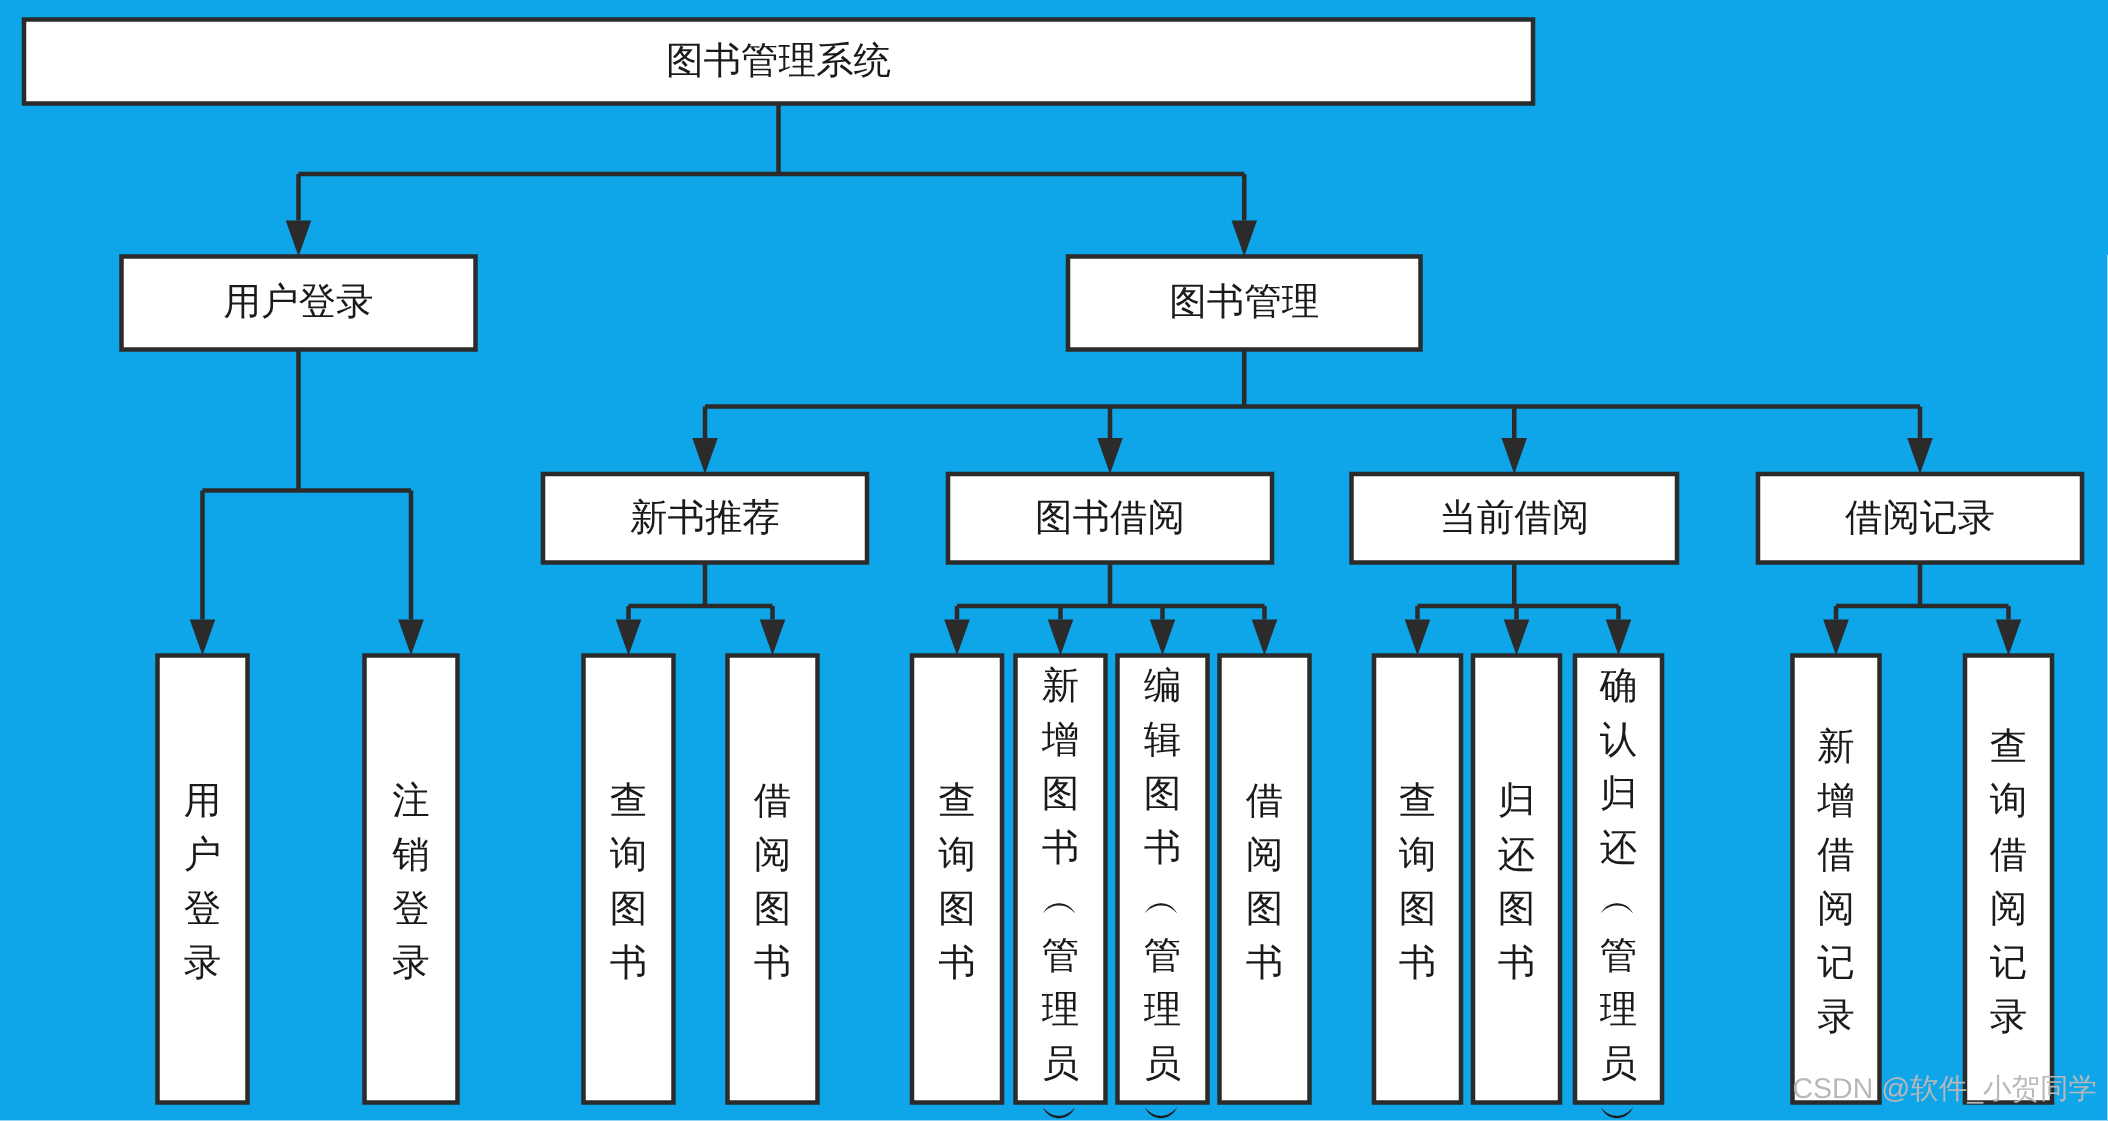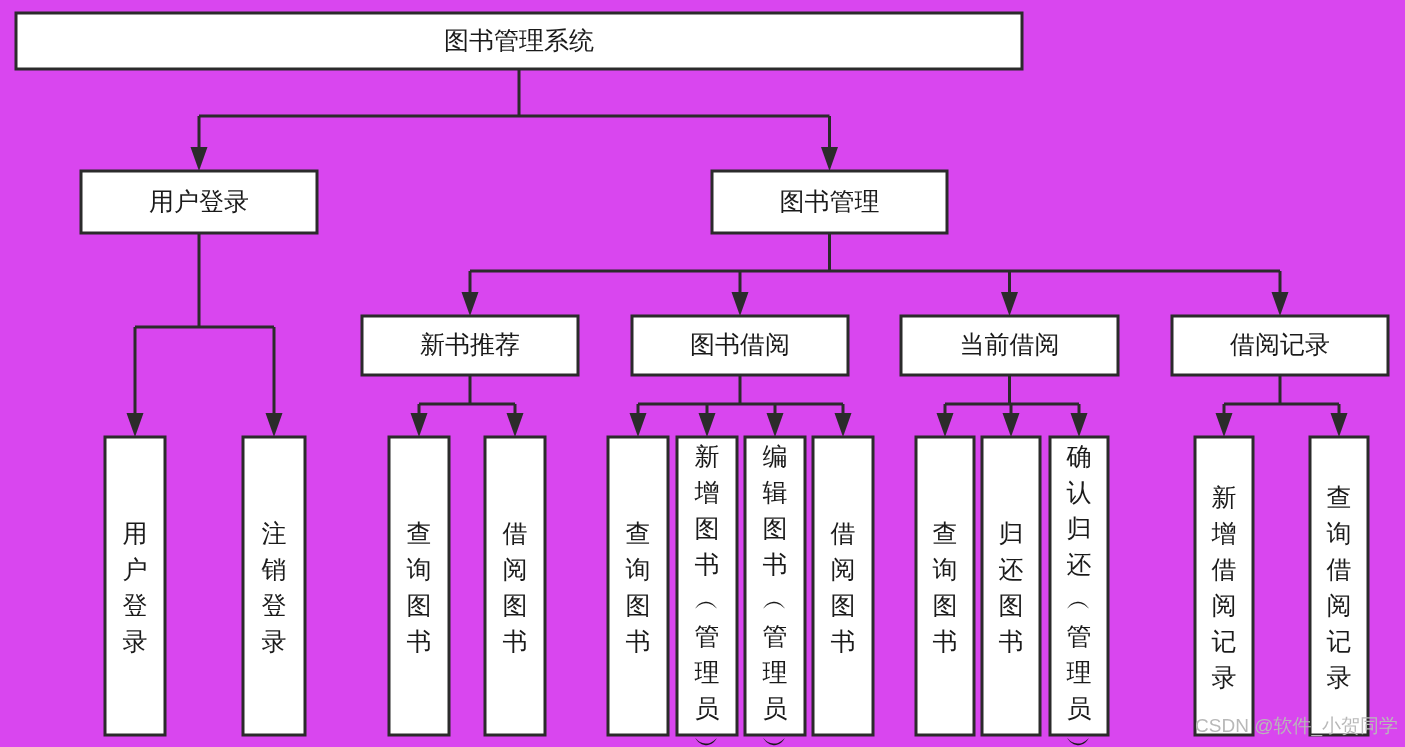--- a/index.html
+++ b/index.html
@@ -7,21 +7,21 @@
     padding: 0;
     background: #ffffff;
   }
   body {
     font-family: "Liberation Sans", "DejaVu Sans", sans-serif;
   }
   #diagram-root {
     position: relative;
     width: 1405px;
     height: 747px;
-    background: #d946ef;
+    background: #0ea5e9;
     overflow: hidden;
   }
   svg.canvas {
     position: absolute;
     left: 0;
     top: 0;
     width: 1405px;
     height: 747px;
     display: block;
   }

